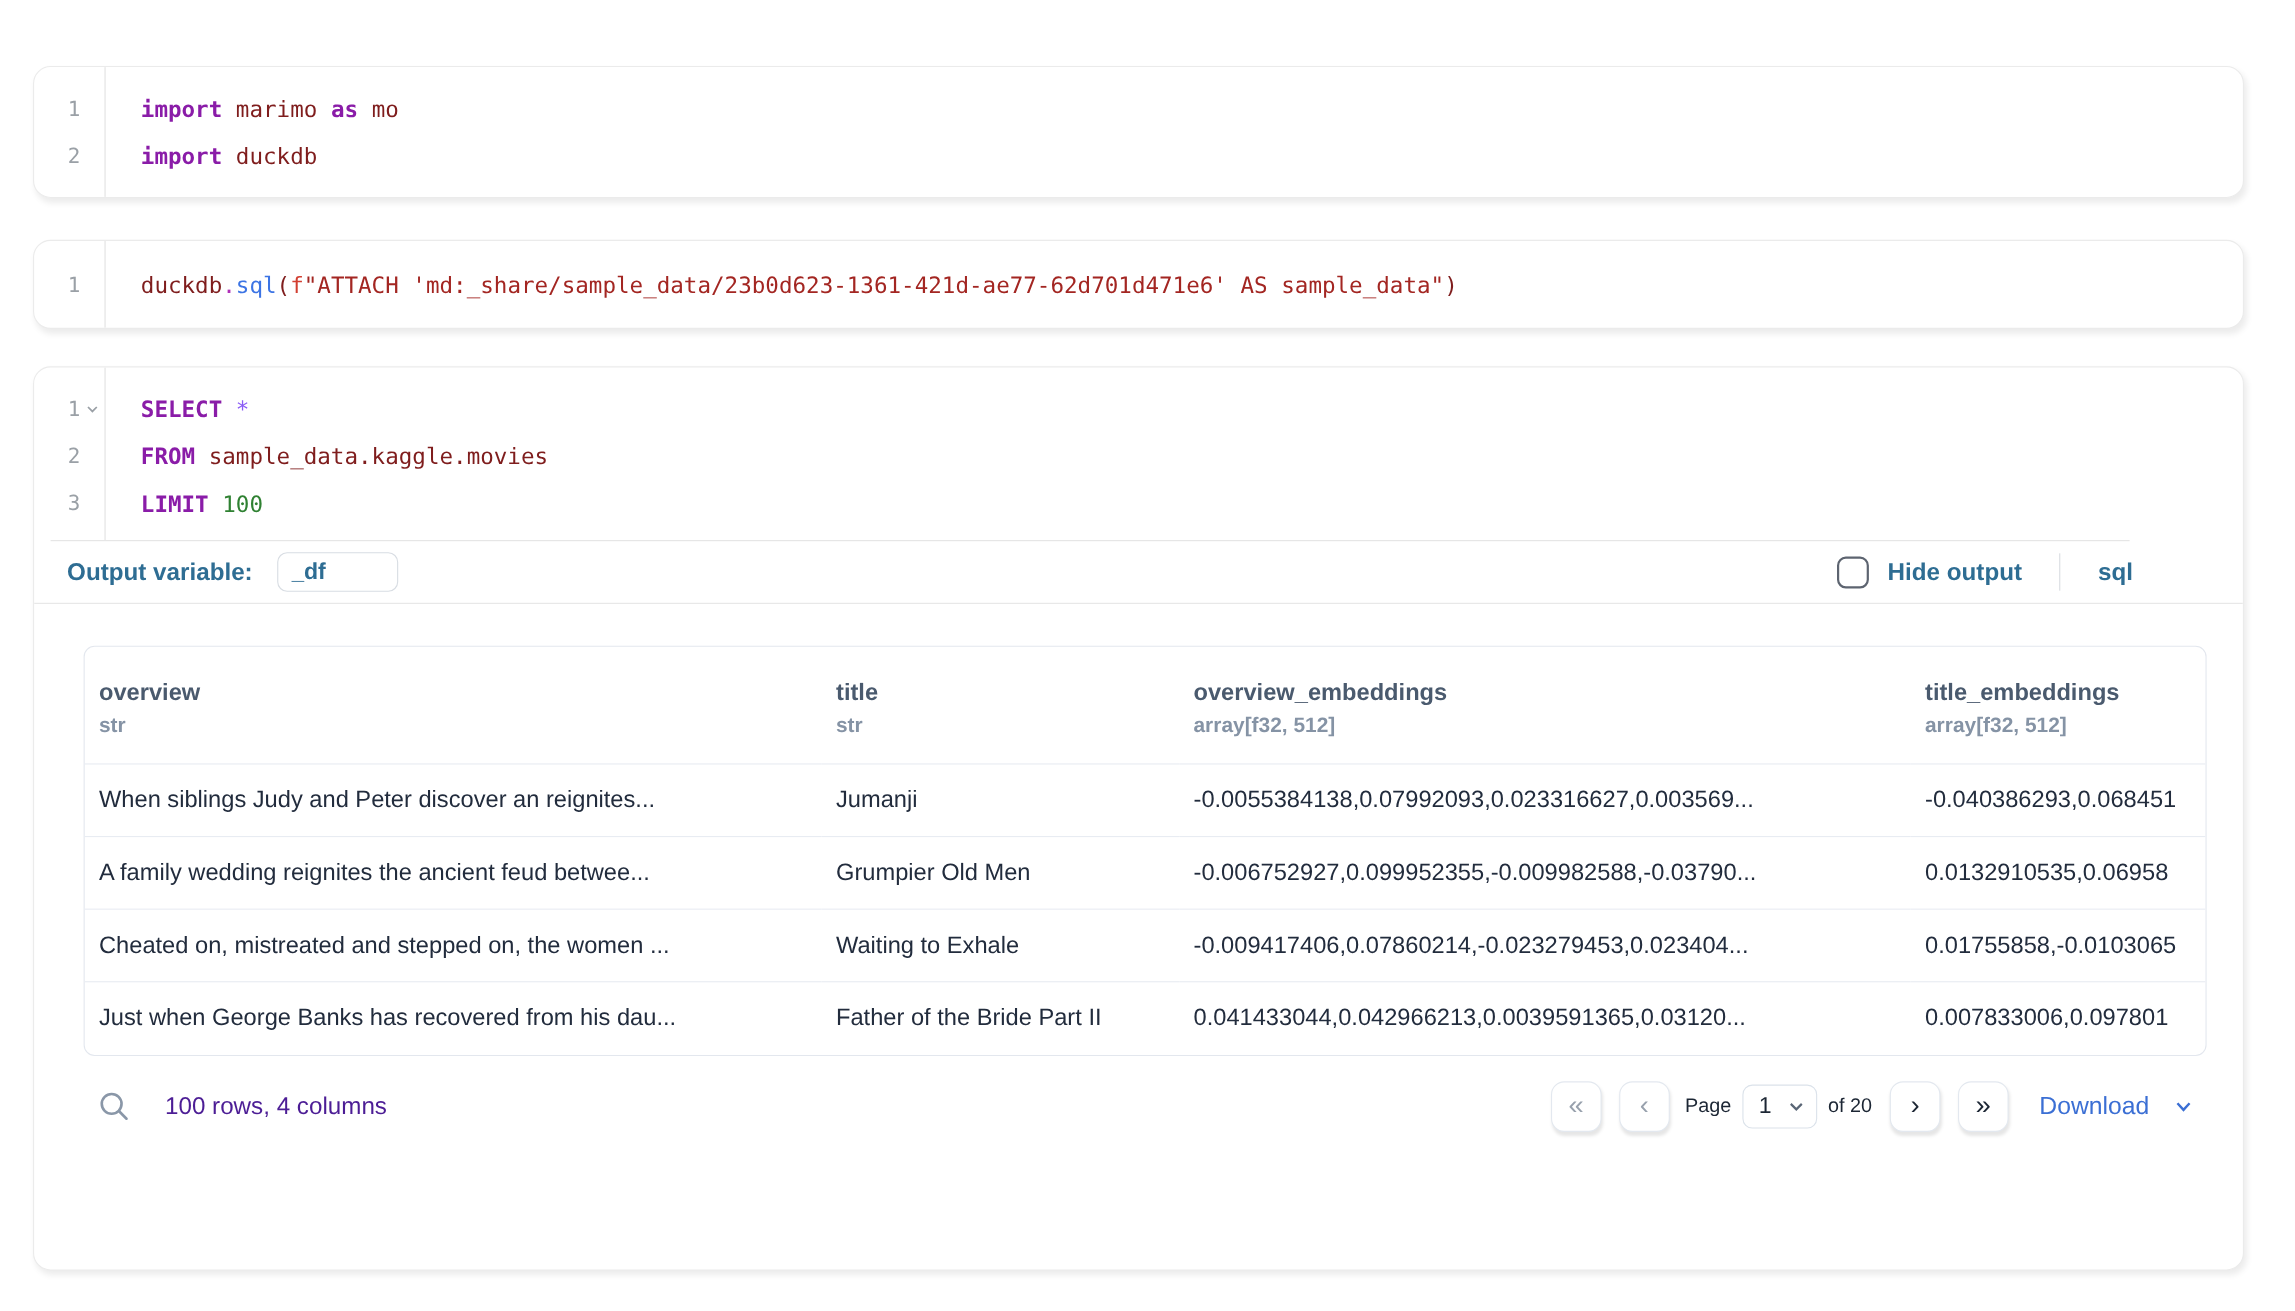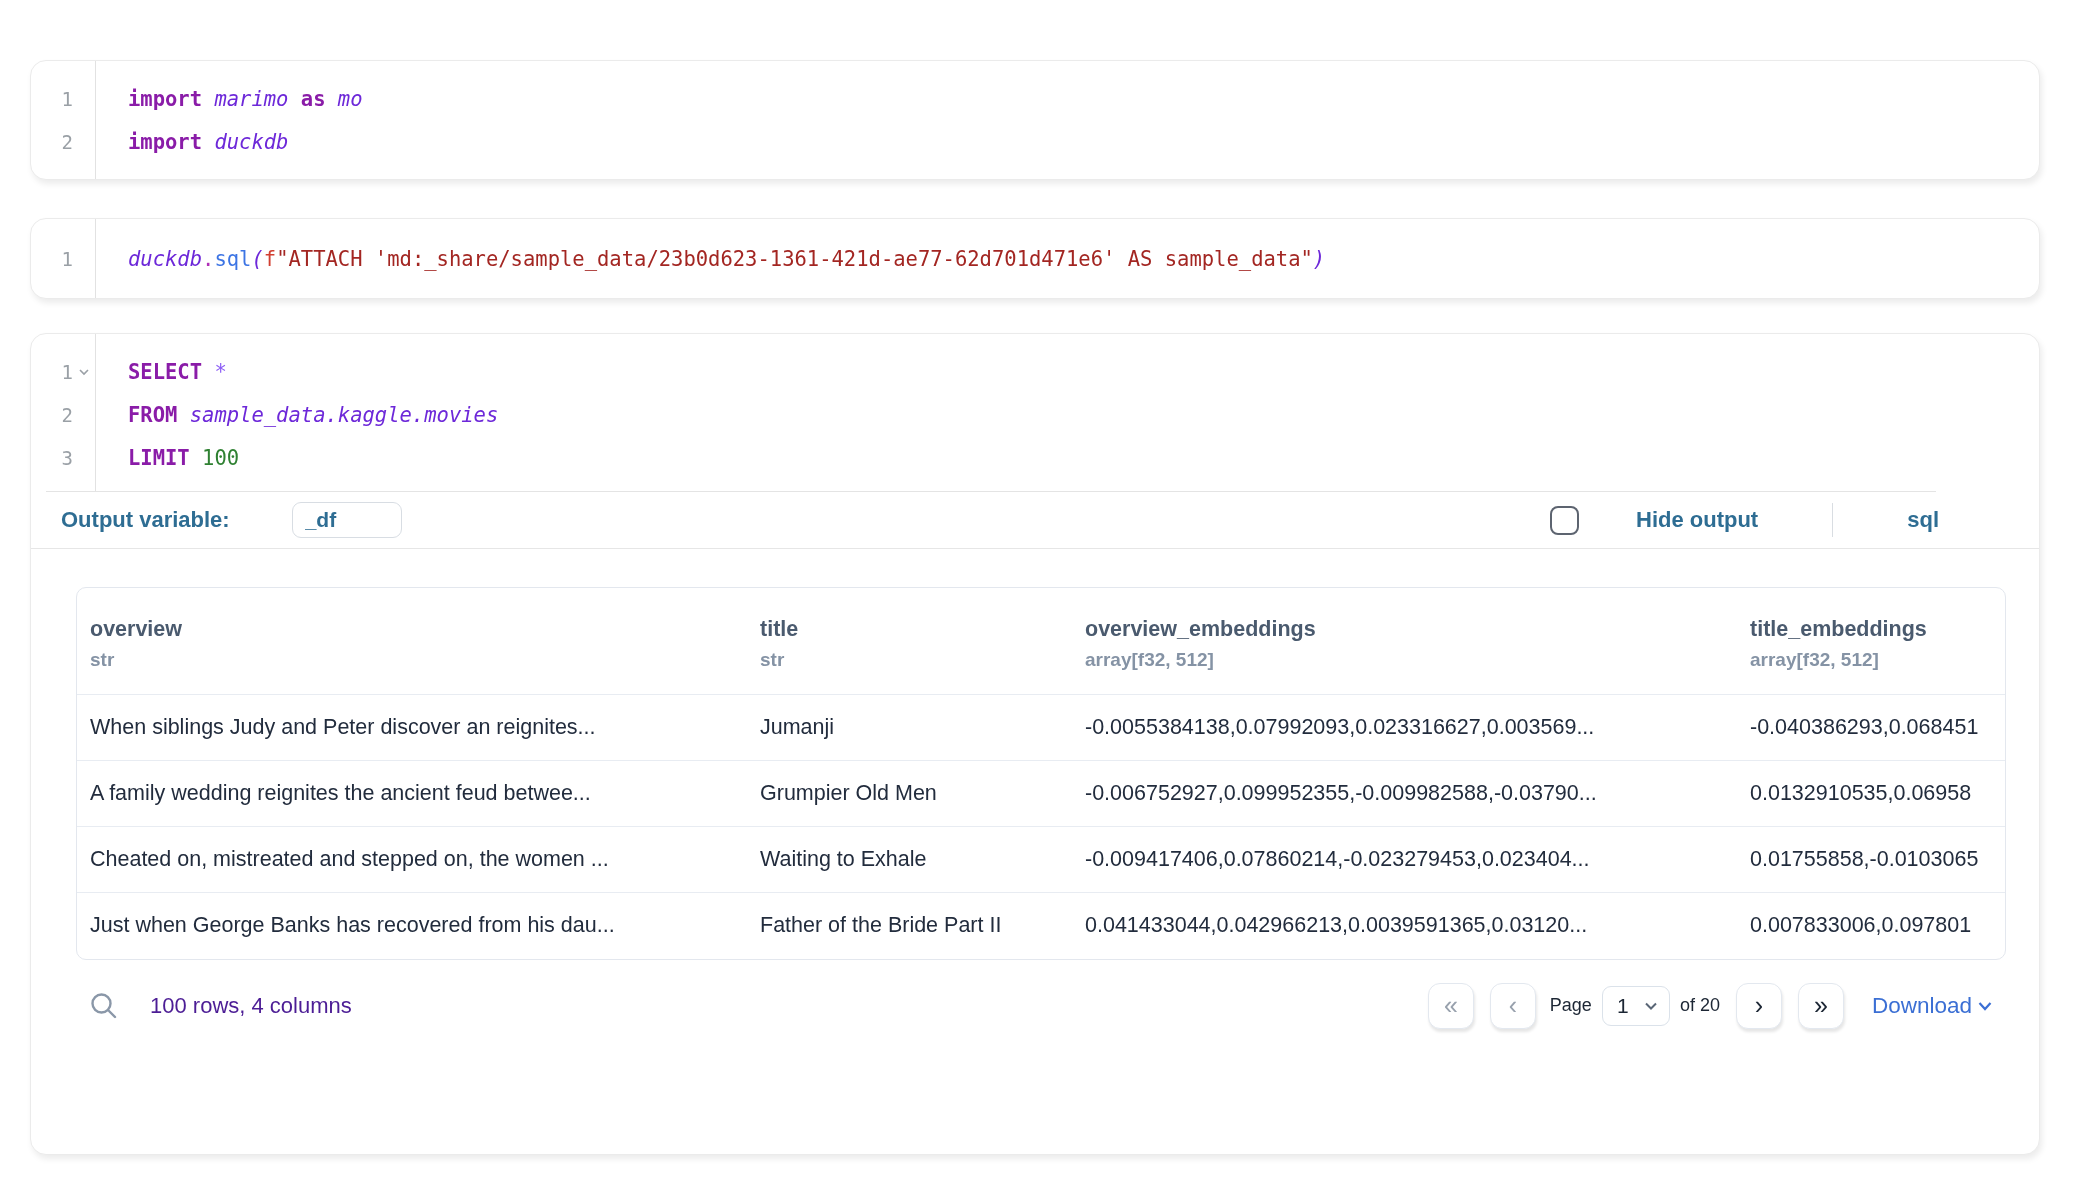--- a/index.html
+++ b/index.html
@@ -26,33 +26,33 @@
   .gutter-line { position:absolute; left:64px; top:0; bottom:0; width:1px; background:#e2e2e2; }
 
   .code-line { display:flex; height:43px; align-items:center;
     font-family:"DejaVu Sans Mono", monospace; font-size:20.5px; }
   .gutter { width:64px; flex:none; display:flex; justify-content:flex-end; align-items:center; }
   .lnum { color:#9aa0a6; font-size:19px; }
   .fold-slot { width:22px; text-align:center; line-height:0; }
   .line-code { padding-left:33px; white-space:pre; }
 
   .tok-kw  { color:#8a1ca8; font-weight:bold; }
-  .tok-pl  { color:#6d28d9;font-style:italic; }
+  .tok-pl  { color:#7f1d1d; }
   .tok-op  { color:#b02fb8; }
   .tok-fn  { color:#3c74e4; }
   .tok-strp{ color:#d23f31; }
   .tok-str { color:#a32622; }
   .tok-num { color:#2f8132; }
   .tok-star{ color:#8b5cf6; }
 
   
   .editor-divider { margin-left:15px; width:1890px; height:1px; background:#e4e4e4; }
   .full-divider   { width:100%; height:1px; background:#e6e6e6; }
 
-  .output-bar { height:56px; display:flex; align-items:center; padding:0 100px 0 30px;gap:40px; }
+  .output-bar { height:56px; display:flex; align-items:center; padding:0 100px 0 30px; }
   .ov-label  { color:#2e6d93; font-weight:bold; font-size:22px; }
   .ov-input  { margin-left:22px; width:110px; height:36px; border:1px solid #d8dde3; border-radius:9px;
                font-family:"Liberation Sans",sans-serif; font-weight:bold; font-size:21px; color:#2e6d93;
                padding:0 12px; outline:none; }
   .bar-spacer { flex:1; }
   .checkbox  { width:29px; height:29px; border:2.5px solid #5d6470; border-radius:8px; background:#fff;
                flex:none; margin-right:17px; cursor:pointer; }
   .hide-label{ color:#2e6d93; font-weight:bold; font-size:22px; cursor:pointer;text-align:right; }
   .vdiv      { width:1px; height:34px; background:#d9dde2; margin:0 34px; }
   .lang-label{ color:#2e6d93; font-weight:bold; font-size:22px; cursor:pointer; }
@@ -81,21 +81,21 @@
   .pg-btn { width:46px; height:46px; border:1px solid #e3e8ef; border-radius:12px; background:#fff;
             box-shadow:1px 3px 3px rgba(0,0,0,0.10); font-size:25px; display:flex; align-items:center;
             justify-content:center; color:#1c2634; cursor:pointer;
             font-family:"Liberation Sans",sans-serif; }
   .pg-btn.disabled { color:#98a1ad; }
   .m-r16 { margin-right:16px; } .m-r14 { margin-right:14px; } .m-r10 { margin-right:10px; } .m-r28 { margin-right:28px; }
   .page-label, .of-label { font-size:18px; color:#1c2634; }
   .page-select { width:68px; height:40px; border:1px solid #dbe2ea; border-radius:9px; background:#fff;
                  display:flex; align-items:center; justify-content:space-between; padding:0 10px 0 14px;
                  font-size:21px; color:#1c2634; cursor:pointer; }
-  .download { color:#3b6fd4; font-size:22.5px; display:flex; align-items:center; gap:4px;
+  .download { color:#3b6fd4; font-size:22.5px; display:flex; align-items:center; gap:22px;
               cursor:pointer; text-decoration:none; }
 </style>
 </head>
 <body>
 
 <div class="cell cell1">
   <div class="code-area">
     <div class="gutter-line"></div>
     <div class="lines">
         <div class="code-line">

